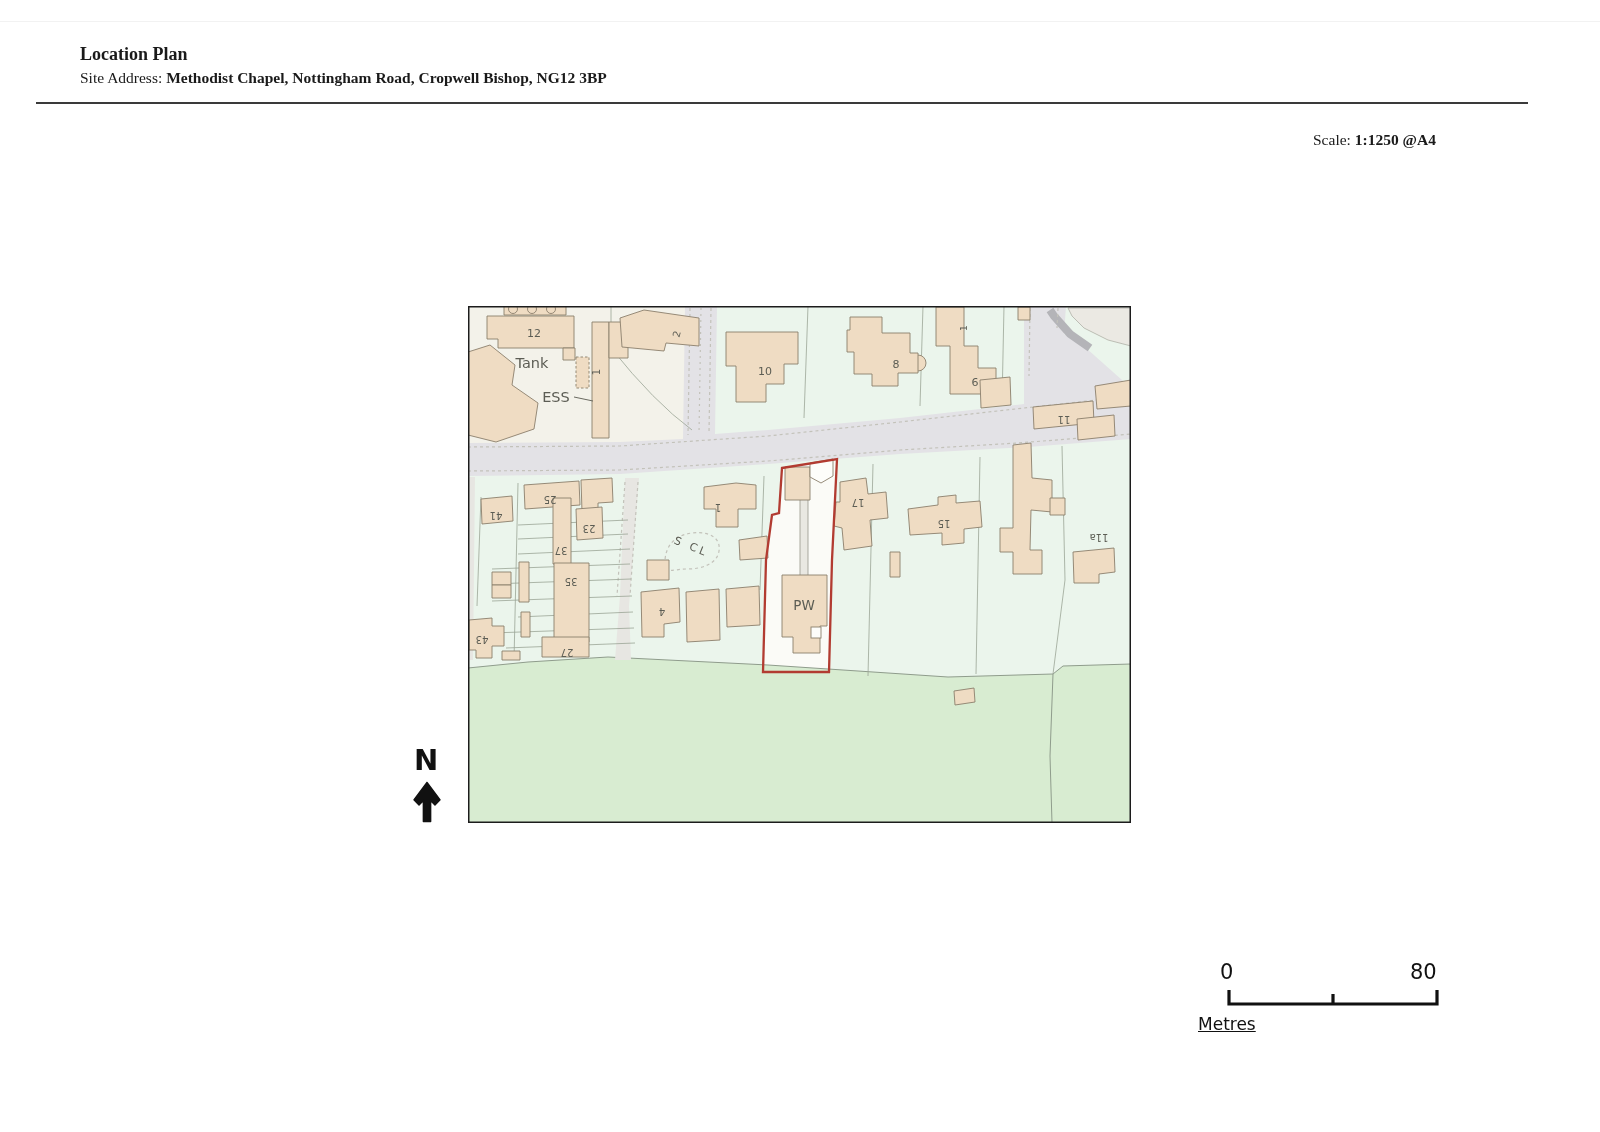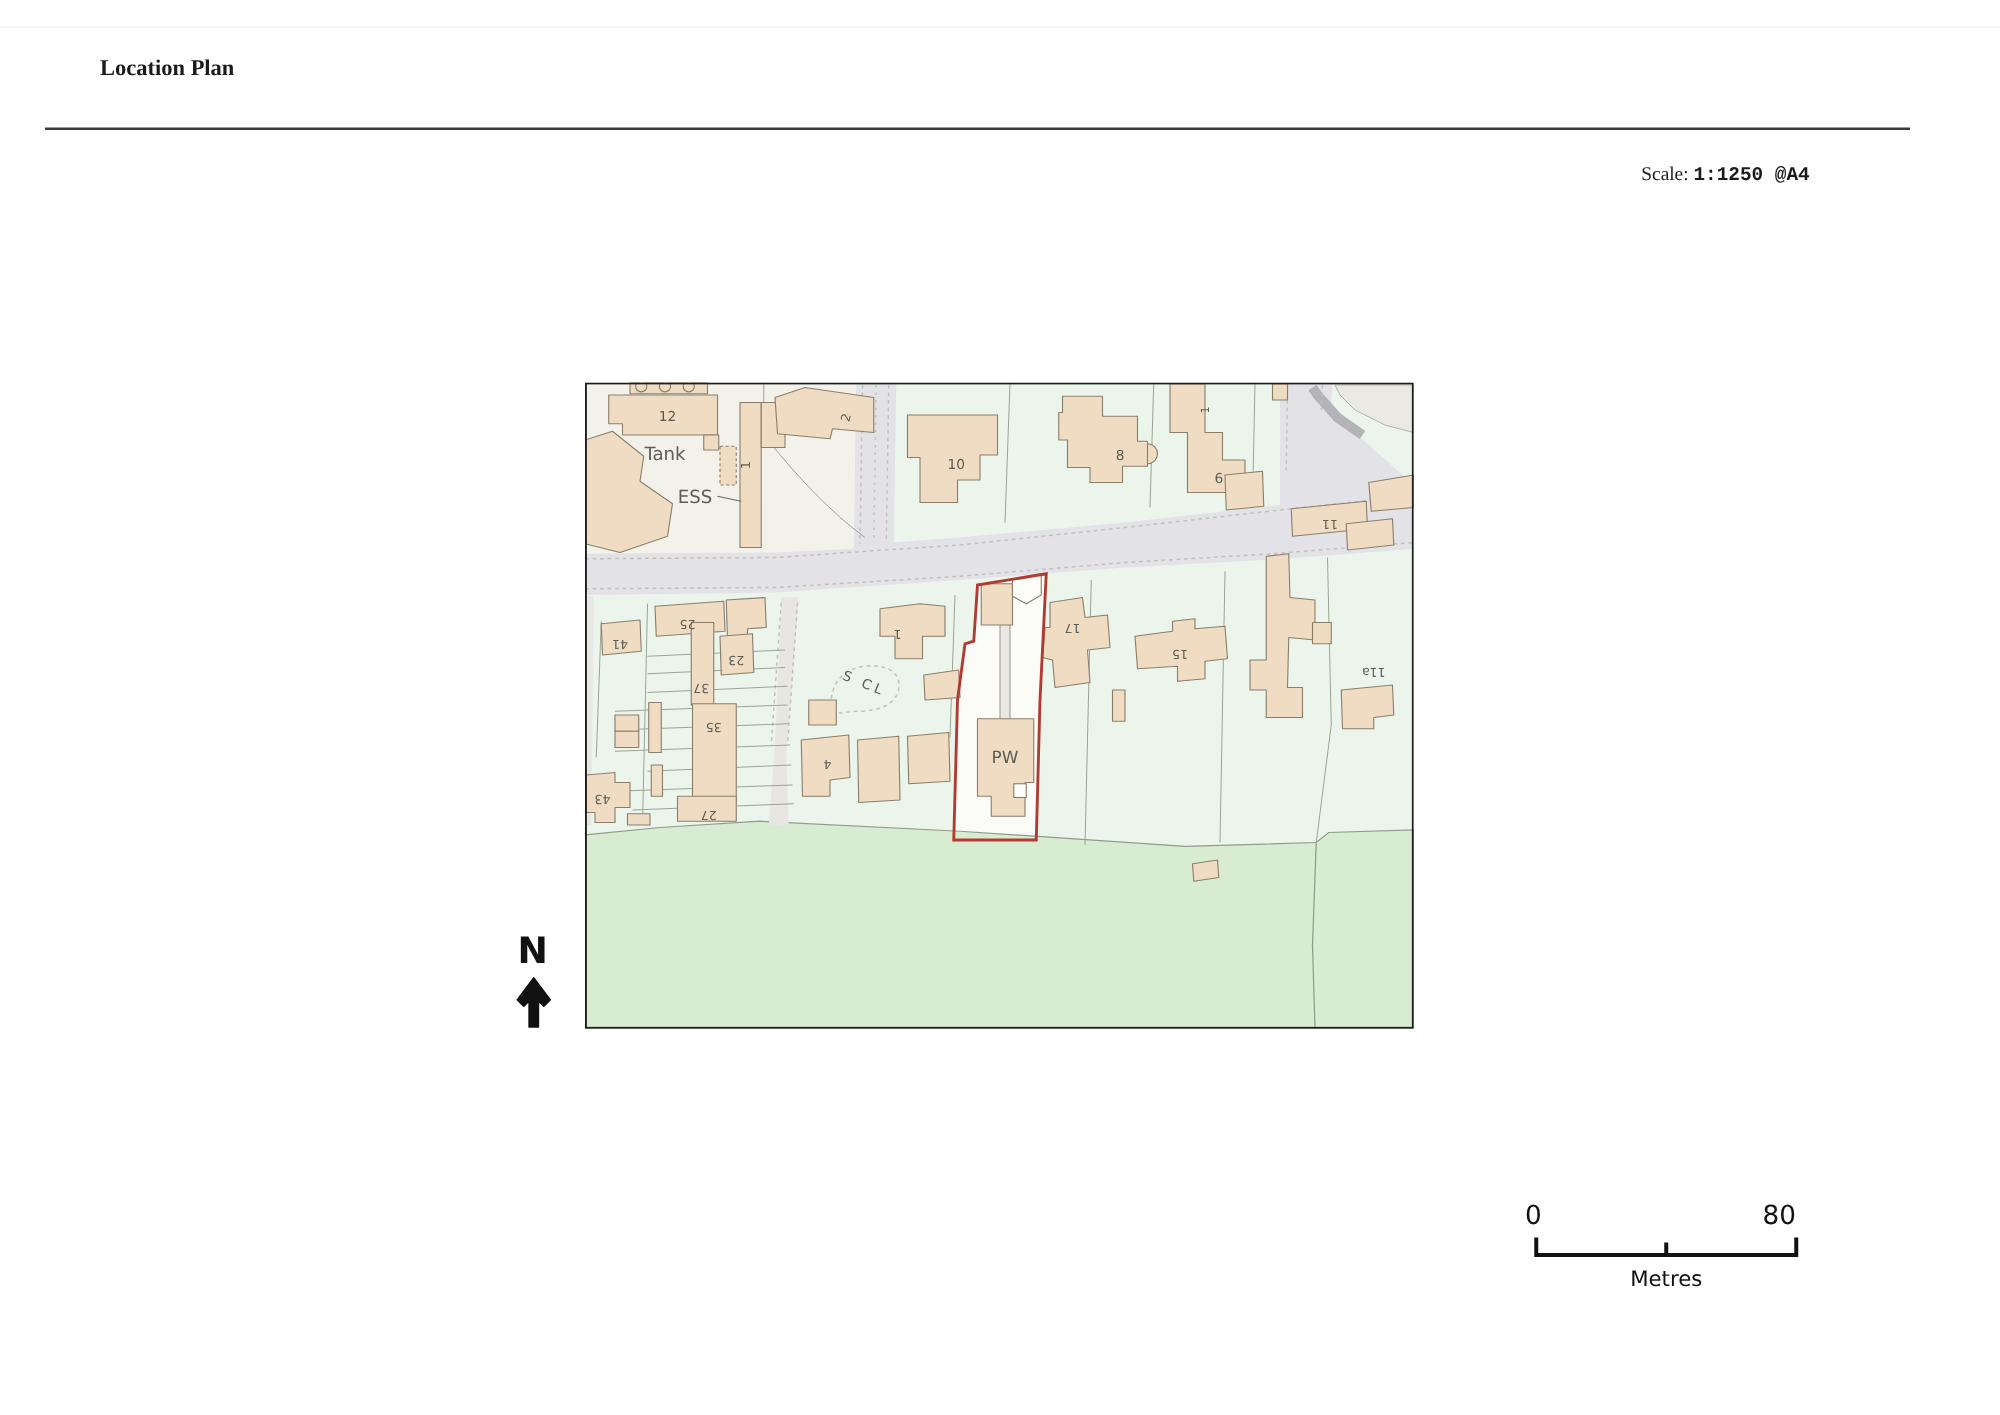--- a/index.html
+++ b/index.html
@@ -4,44 +4,45 @@
 <style>
   html,body{margin:0;padding:0;background:#ffffff;}
   #page{position:relative;width:1600px;height:1060px;background:#ffffff;overflow:hidden;
         font-family:"Liberation Serif", serif;color:#1a1a1a;}
   .topline{position:absolute;left:0;top:21px;width:1600px;height:1px;background:#f2f2f2;}
   .title{position:absolute;left:80px;top:44px;font-size:18px;font-weight:bold;}
   .address{position:absolute;left:80px;top:69px;font-size:15.5px;}
   .address b{font-weight:bold;}
   .divider{position:absolute;left:36px;top:102px;width:1492px;height:2px;background:#3a3a3a;}
   .scalenote{position:absolute;left:1313px;top:131px;font-size:15.5px;}
-  .scalenote b{font-weight:bold;font-family:Liberation Mono, monospace;}
+  .scalenote b{font-weight:bold;}
   #map{position:absolute;left:468px;top:306px;}
   .north{position:absolute;left:409px;top:729px;width:60px;height:100px;}
   .north .n{position:absolute;left:5px;top:14px;font-family:"DejaVu Sans",sans-serif;
             font-weight:bold;font-size:29px;color:#111;}
   .north svg{position:absolute;left:0px;top:52px;}
   .scalebar{position:absolute;left:1198px;top:948px;width:270px;height:92px;
             font-family:"DejaVu Sans",sans-serif;color:#111;}
   .scalebar .z{position:absolute;left:22px;top:12px;font-size:21px;}
   .scalebar .f{position:absolute;left:212px;top:12px;font-size:21px;}
   .scalebar svg{position:absolute;left:0;top:40px;}
-  .scalebar .unit{position:absolute;left:0px;top:66px;width:270px;text-align:center;font-size:17px;}
+  .scalebar .unit{position:absolute;left:0px;top:66px;width:270px;text-align:left;font-size:17px;text-decoration:underline;}
   .bottomline{position:absolute;left:1011px;top:1106px;width:553px;height:2px;background:#9a9a9a;}
   text.maplabel{font-family:"DejaVu Sans",sans-serif;}
 </style>
 </head>
 <body>
 
 <div id="page">
 
   <div class="topline"></div>
 
   <div class="title">Location Plan</div>
 
+  <div class="address"><span>Site Address:</span>&nbsp;<b>Methodist Chapel, Nottingham Road, Cropwell Bishop, NG12 3BP</b></div>
 
   <div class="divider"></div>
 
   <div class="scalenote"><span>Scale:</span>&nbsp;<b>1:1250 @A4</b></div>
 
   <svg id="map" width="663" height="517" viewBox="0 0 663 517">
 
     <rect x="0" y="0" width="663" height="517" fill="#ebf5ec"></rect>
     <rect x="0" y="0" width="218" height="138" fill="#f3f2ea"></rect>
 

